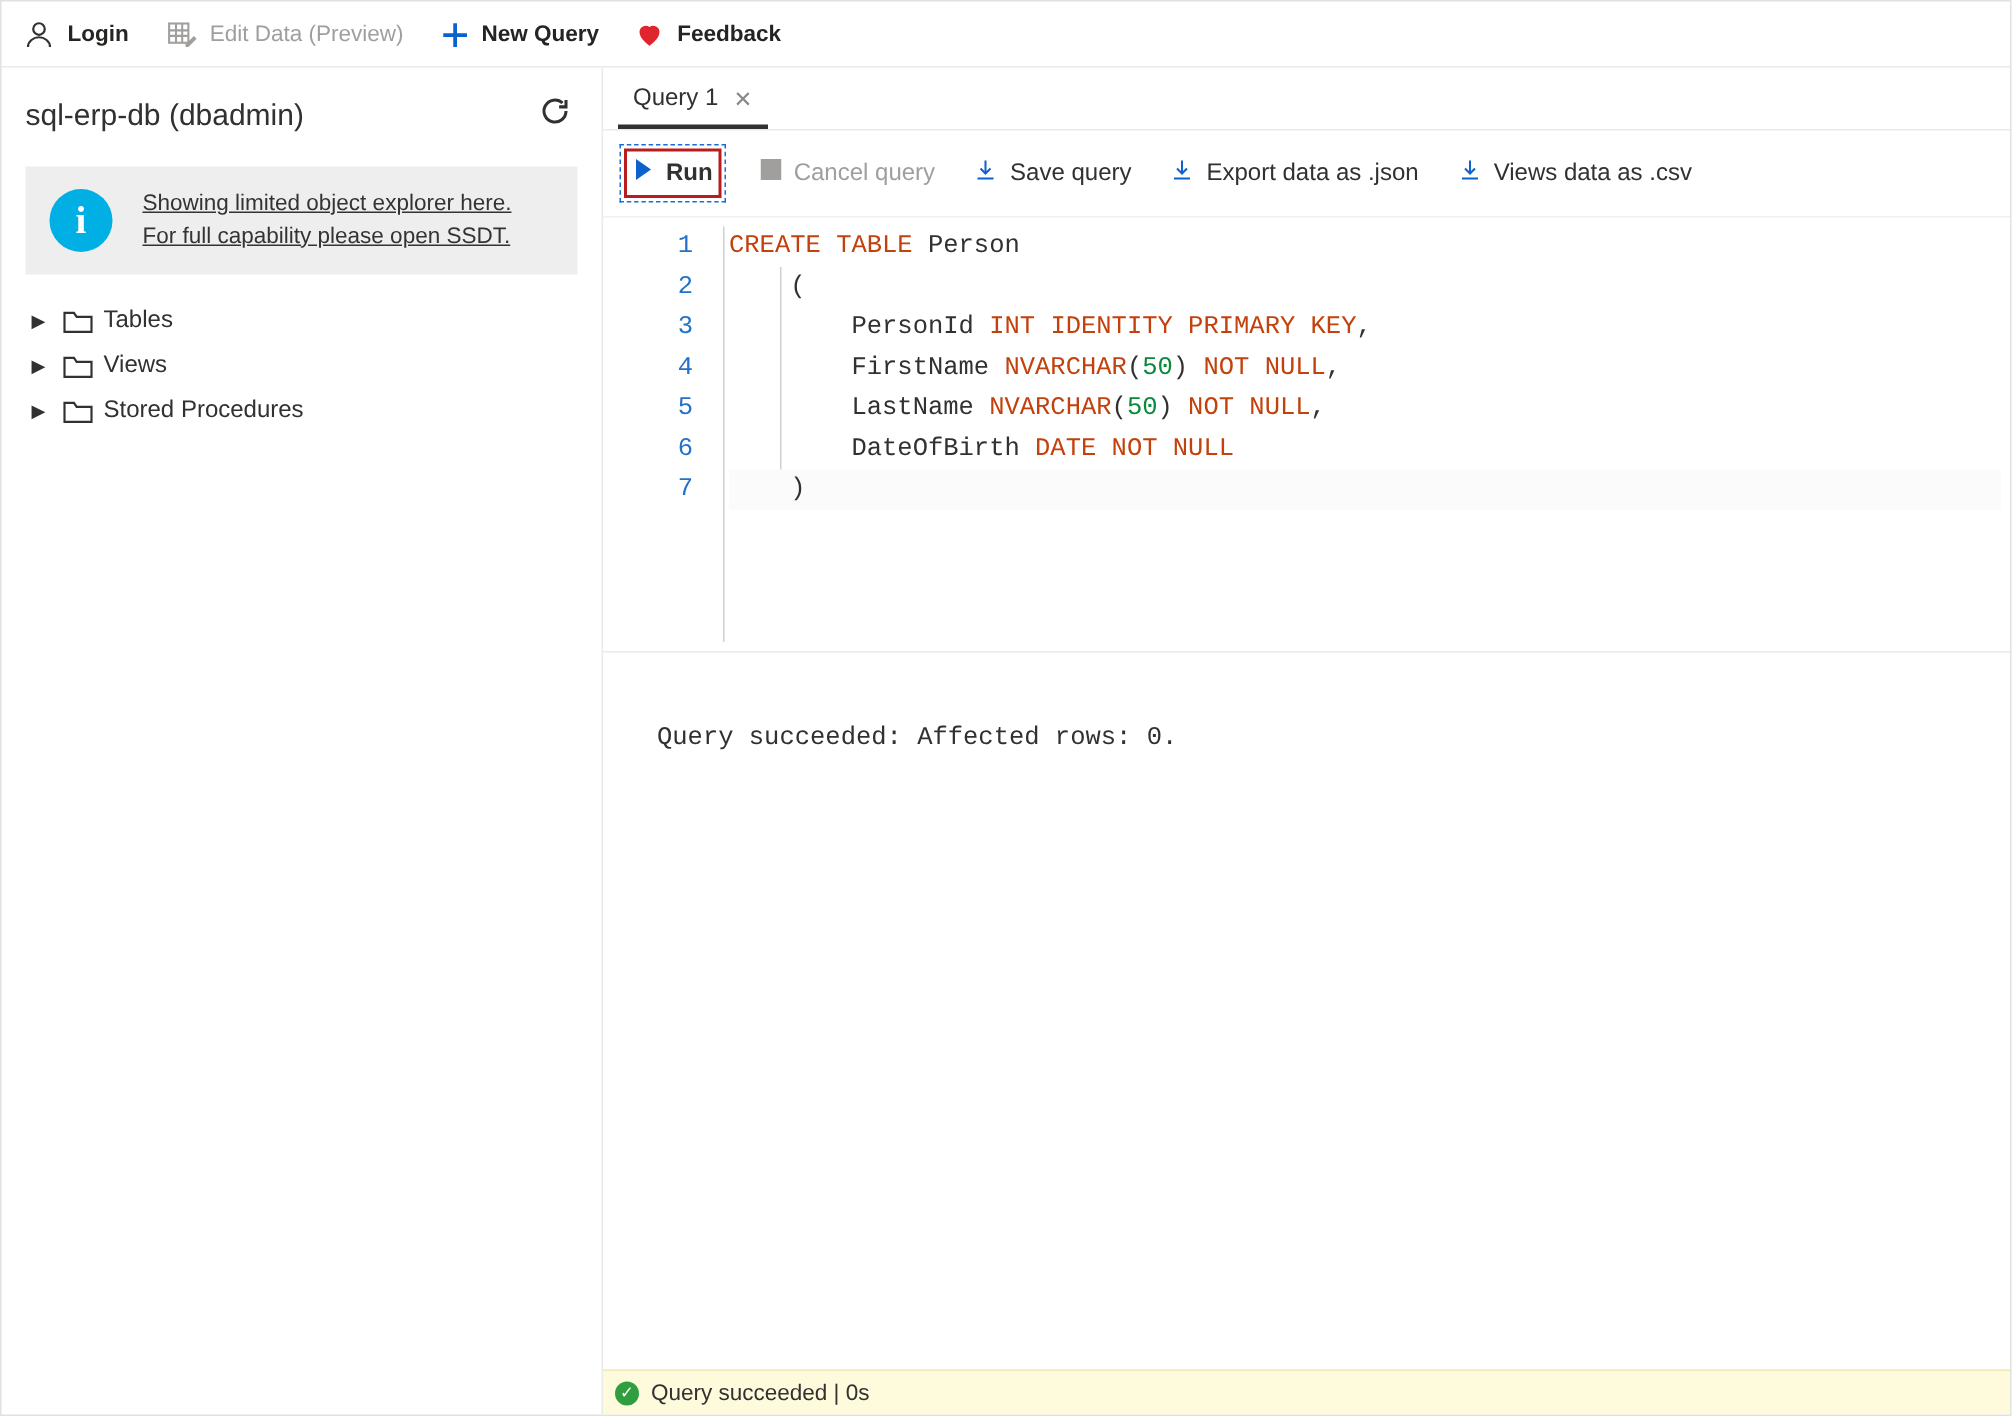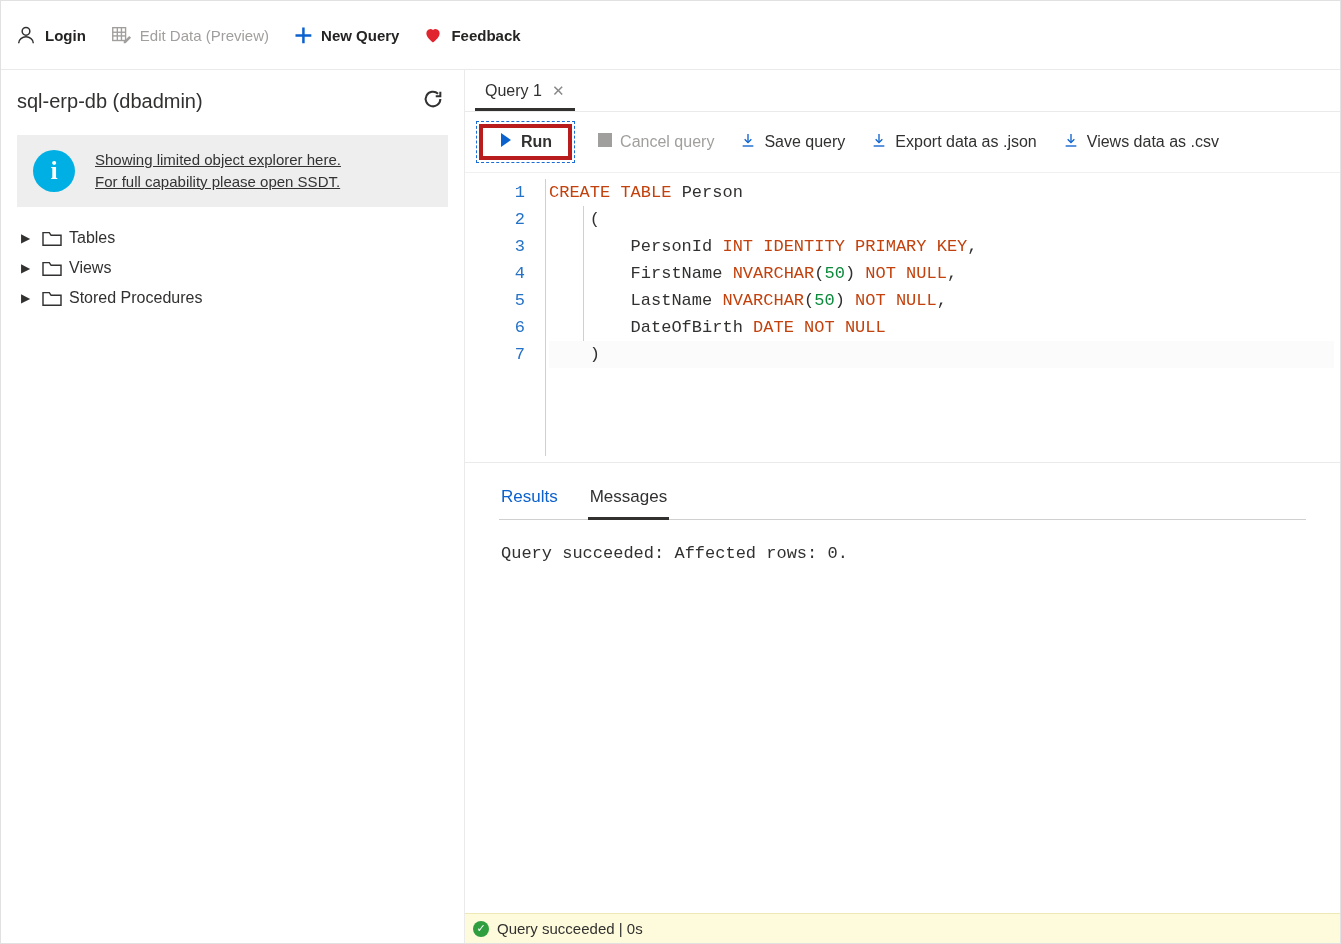--- a/index.html
+++ b/index.html
@@ -16,41 +16,41 @@
     overflow: hidden;
   }
 
   
   .top-toolbar {
     display: flex;
     align-items: center;
     gap: 24px;
     padding: 8px 14px;
     border-bottom: 1px solid #eaeaea;
-    height: 69px;
+    height: 44px;
   }
   .tb-item {
     display: inline-flex;
     align-items: center;
     gap: 8px;
     font-weight: 600;
     cursor: pointer;
     color: #252423;
   }
   .tb-item.disabled { color: #a19f9d; font-weight: 400; cursor: default; }
   .tb-item .ico { display:inline-flex; align-items:center; justify-content:center; }
 
   
   .main {
     display: flex;
     flex: 1;
     min-height: 0;
   }
   .sidebar {
-    width: 464px;
+    width: 401px;
     border-right: 1px solid #eaeaea;
     padding: 18px 16px 16px 16px;
     display: flex;
     flex-direction: column;
     gap: 14px;
   }
   .sidebar-header {
     display: flex;
     align-items: center;
     justify-content: space-between;
@@ -111,24 +111,24 @@
     display:flex; align-items:center; gap:26px;
     padding:12px 14px;
     border-bottom:1px solid #f0f0f0;
   }
   .qt-btn {
     display:inline-flex; align-items:center; gap:8px;
     font-size:16px; cursor:pointer; color:#323130;
   }
   .qt-btn.disabled { color:#a19f9d; cursor:default; }
   .run-wrap {
-    border:4px solid #b91c1c;
+    border:2px solid #b91c1c;
     outline:1px dashed #1a6dd6;
     outline-offset:2px;
-    padding:4px 16px;
+    padding:4px 4px;
   }
   .dl-ico { color:#0b61ce; font-size:17px; }
 
   
   .editor {
     display:flex;
     font-family: "Consolas","Courier New",monospace;
     font-size:17px;
     height:290px;
     overflow:hidden;
@@ -357,24 +357,20 @@
           <div>7</div>
         </div>
       <div class="code-wrap">
         <div class="indent-guide"></div>
         <div class="indent-guide g2"></div>
         <div class="code" id="code"><div class="code-line"><span class="kw">CREATE</span><span> </span><span class="kw">TABLE</span><span> Person</span></div><div class="code-line"><span>    (</span></div><div class="code-line"><span>        PersonId </span><span class="kw">INT</span><span> </span><span class="kw">IDENTITY</span><span> </span><span class="kw">PRIMARY</span><span> </span><span class="kw">KEY</span><span>,</span></div><div class="code-line"><span>        FirstName </span><span class="kw">NVARCHAR</span><span>(</span><span class="num">50</span><span>) </span><span class="kw">NOT</span><span> </span><span class="kw">NULL</span><span>,</span></div><div class="code-line"><span>        LastName </span><span class="kw">NVARCHAR</span><span>(</span><span class="num">50</span><span>) </span><span class="kw">NOT</span><span> </span><span class="kw">NULL</span><span>,</span></div><div class="code-line"><span>        DateOfBirth </span><span class="kw">DATE</span><span> </span><span class="kw">NOT</span><span> </span><span class="kw">NULL</span></div><div class="code-line hl"><span>    )</span></div></div>
       </div>
     </div>
 
     <div class="results">
-      <div class="results-tabs">
-        <div class="r-tab link">Results</div>
-        <div class="r-tab active">Messages</div>
-      </div>
       <div class="msg-area">Query succeeded: Affected rows: 0.</div>
     </div>
 
     <div class="statusbar">
       <span class="status-ico">✓</span>
       <span>Query succeeded | 0s</span>
     </div>
   </div>
 </div>
 

